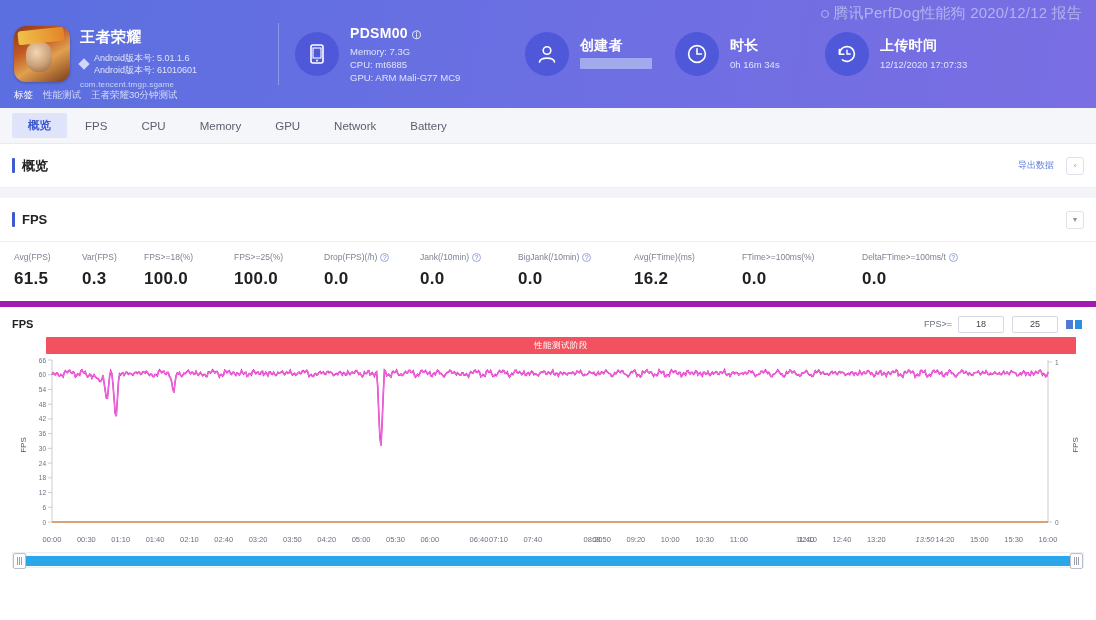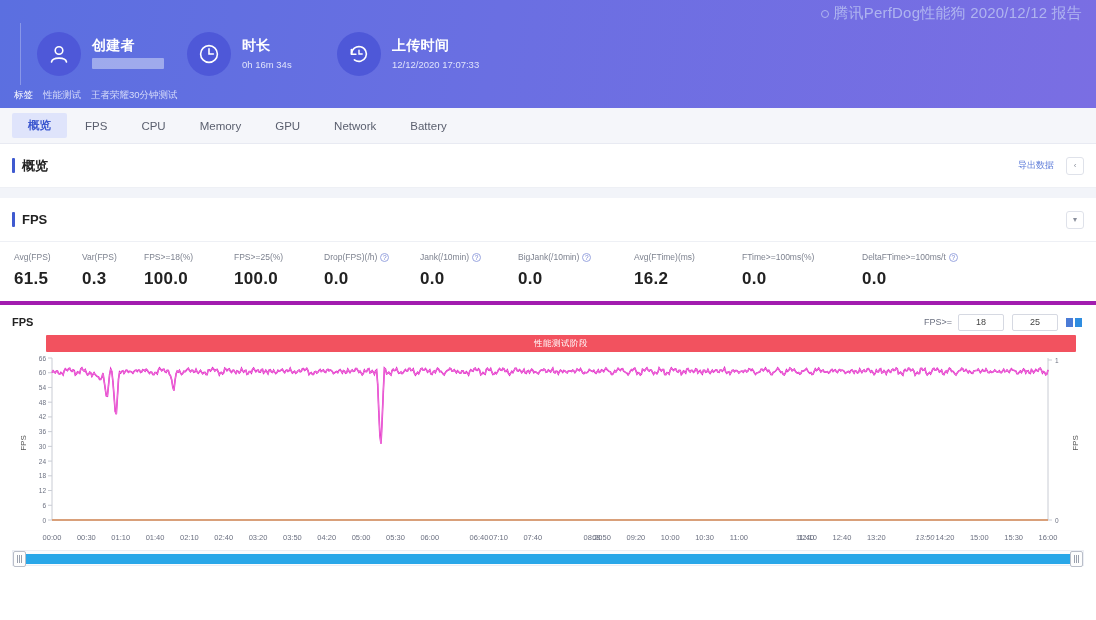--- a/index.html
+++ b/index.html
@@ -114,21 +114,21 @@
   .collapse-btn {
     width:18px;height:18px;border:1px solid #dfe2ea;border-radius:3px;
     display:flex;align-items:center;justify-content:center;
     font-size:8px;color:#8a8f9c;background:#fff;cursor:pointer;
   }
   .gap-strip { height:10px; background:#f2f4f9; }
 
   
   .metrics {
     display:flex; padding:10px 14px 12px 14px;
-    border-bottom:4px solid #a21caf;
+    border-bottom:6px solid #a21caf;
   }
   .metric { text-align:left; padding-right:4px; }
   .metric .label {
     font-size:8.5px; color:#7d828f; white-space:nowrap;
     display:flex; align-items:center; gap:3px; margin-bottom:7px;
   }
   .metric .value { font-size:17px; font-weight:bold; color:#222; letter-spacing:.3px; }
   .qmark {
     width:9px;height:9px;border-radius:50%;border:1px solid #9aa6e0;
     color:#6e7cd0; font-size:6.5px; line-height:7px; text-align:center;
@@ -205,23 +205,55 @@
 </head>
 <body>
 
 <div class="header">
 
   <div class="watermark">
     <span class="wm-dot"></span>
     <span>腾讯PerfDog性能狗 2020/12/12 报告</span>
   </div>
 
+  <div class="app-block">
+    <div class="app-icon"></div>
+    <div class="app-meta">
+      <div class="app-title">王者荣耀</div>
+      <div class="app-row">
+        <span class="app-diamond"></span>
+        <span class="app-lines">
+          <div>Android版本号: 5.01.1.6</div>
+          <div>Android版本号: 61010601</div>
+        </span>
+      </div>
+      <div class="app-pkg">com.tencent.tmgp.sgame</div>
+    </div>
+  </div>
 
   <div class="hdivider"></div>
 
+  <div class="info-item device">
+    <div class="bubble">
+      <svg width="20" height="22" viewBox="0 0 20 22">
+        <rect x="4" y="2" width="12" height="18" rx="2" fill="none" stroke="#fff" stroke-width="1.6"></rect>
+        <rect x="6" y="5" width="8" height="10" fill="none" stroke="#fff" stroke-width="1.1"></rect>
+        <circle cx="10" cy="17.6" r="1" fill="#fff"></circle>
+      </svg>
+    </div>
+    <div>
+      <div class="info-title">
+        <span>PDSM00</span>
+        <span style="font-size:9px;opacity:.8"> ⓘ</span>
+      </div>
+      <div class="info-sub">Memory: 7.3G</div>
+      <div class="info-sub">CPU: mt6885</div>
+      <div class="info-sub">GPU: ARM Mali-G77 MC9</div>
+    </div>
+  </div>
 
   <div class="info-item creator">
     <div class="bubble">
       <svg width="22" height="22" viewBox="0 0 22 22">
         <circle cx="11" cy="7.5" r="3.8" fill="none" stroke="#fff" stroke-width="1.6"></circle>
         <path d="M3.5 19 C4.5 13.8 17.5 13.8 18.5 19" fill="none" stroke="#fff" stroke-width="1.6" stroke-linecap="round"></path>
       </svg>
     </div>
     <div>
       <div class="info-title">创建者</div>

